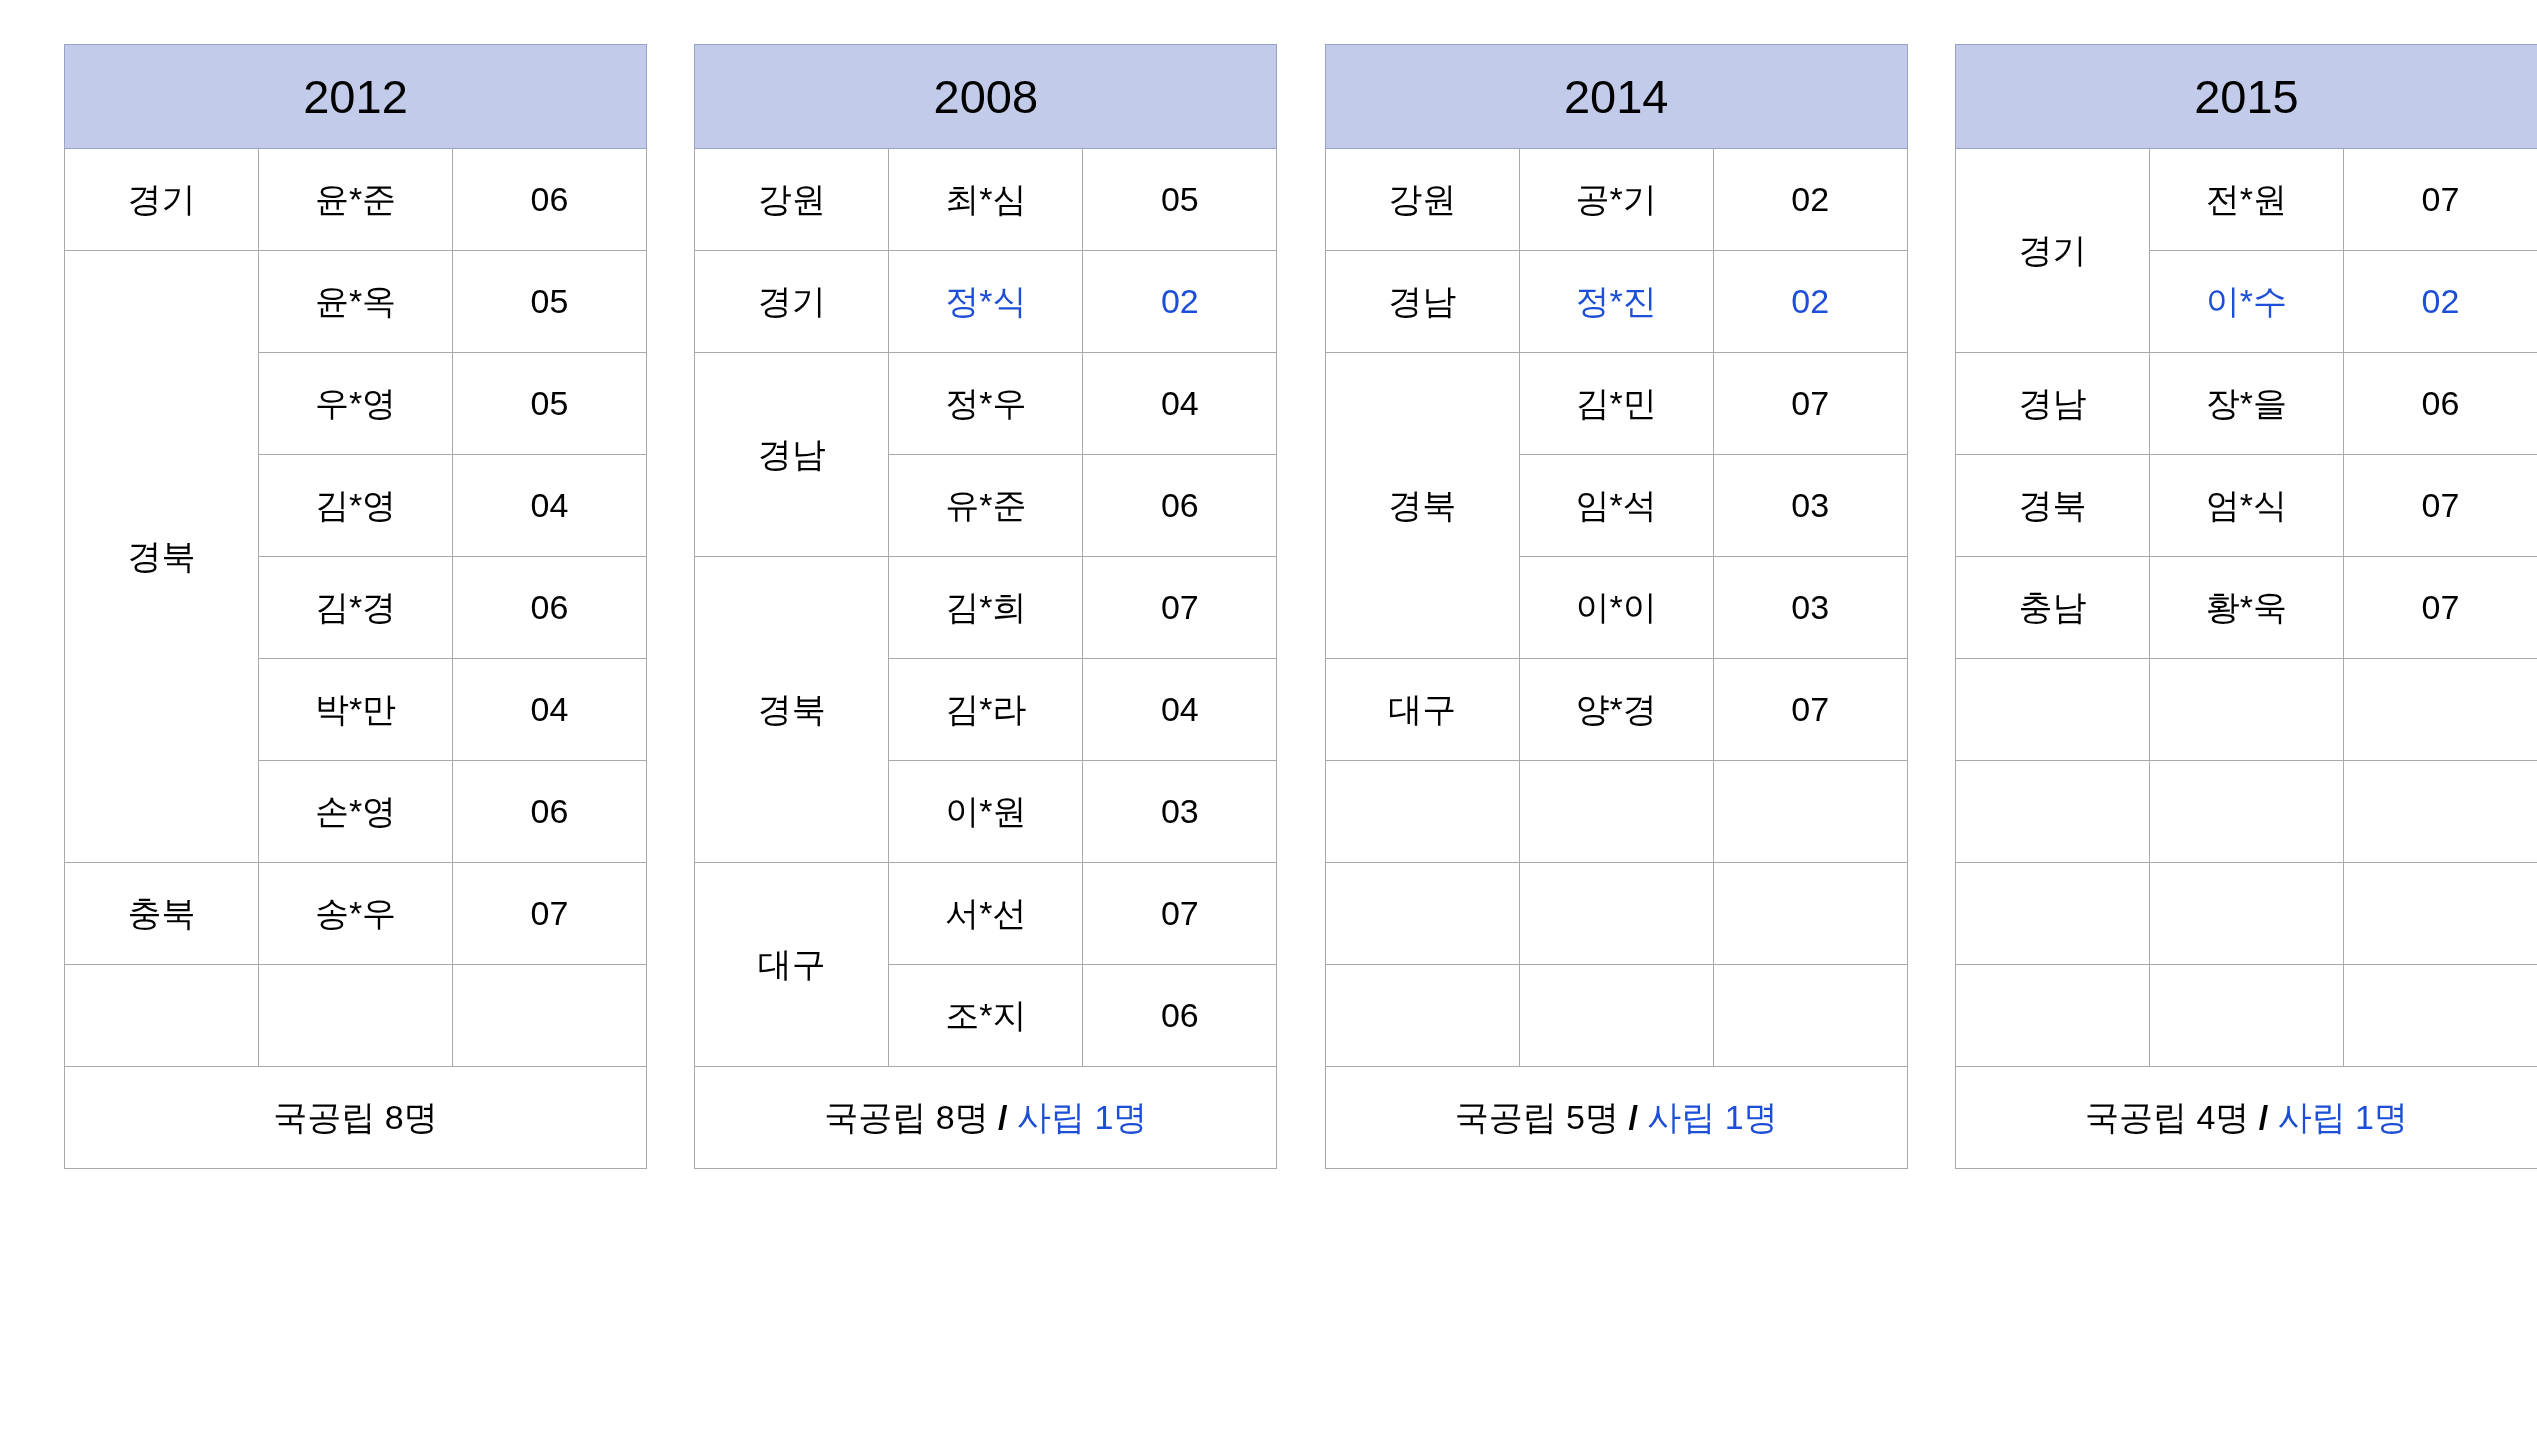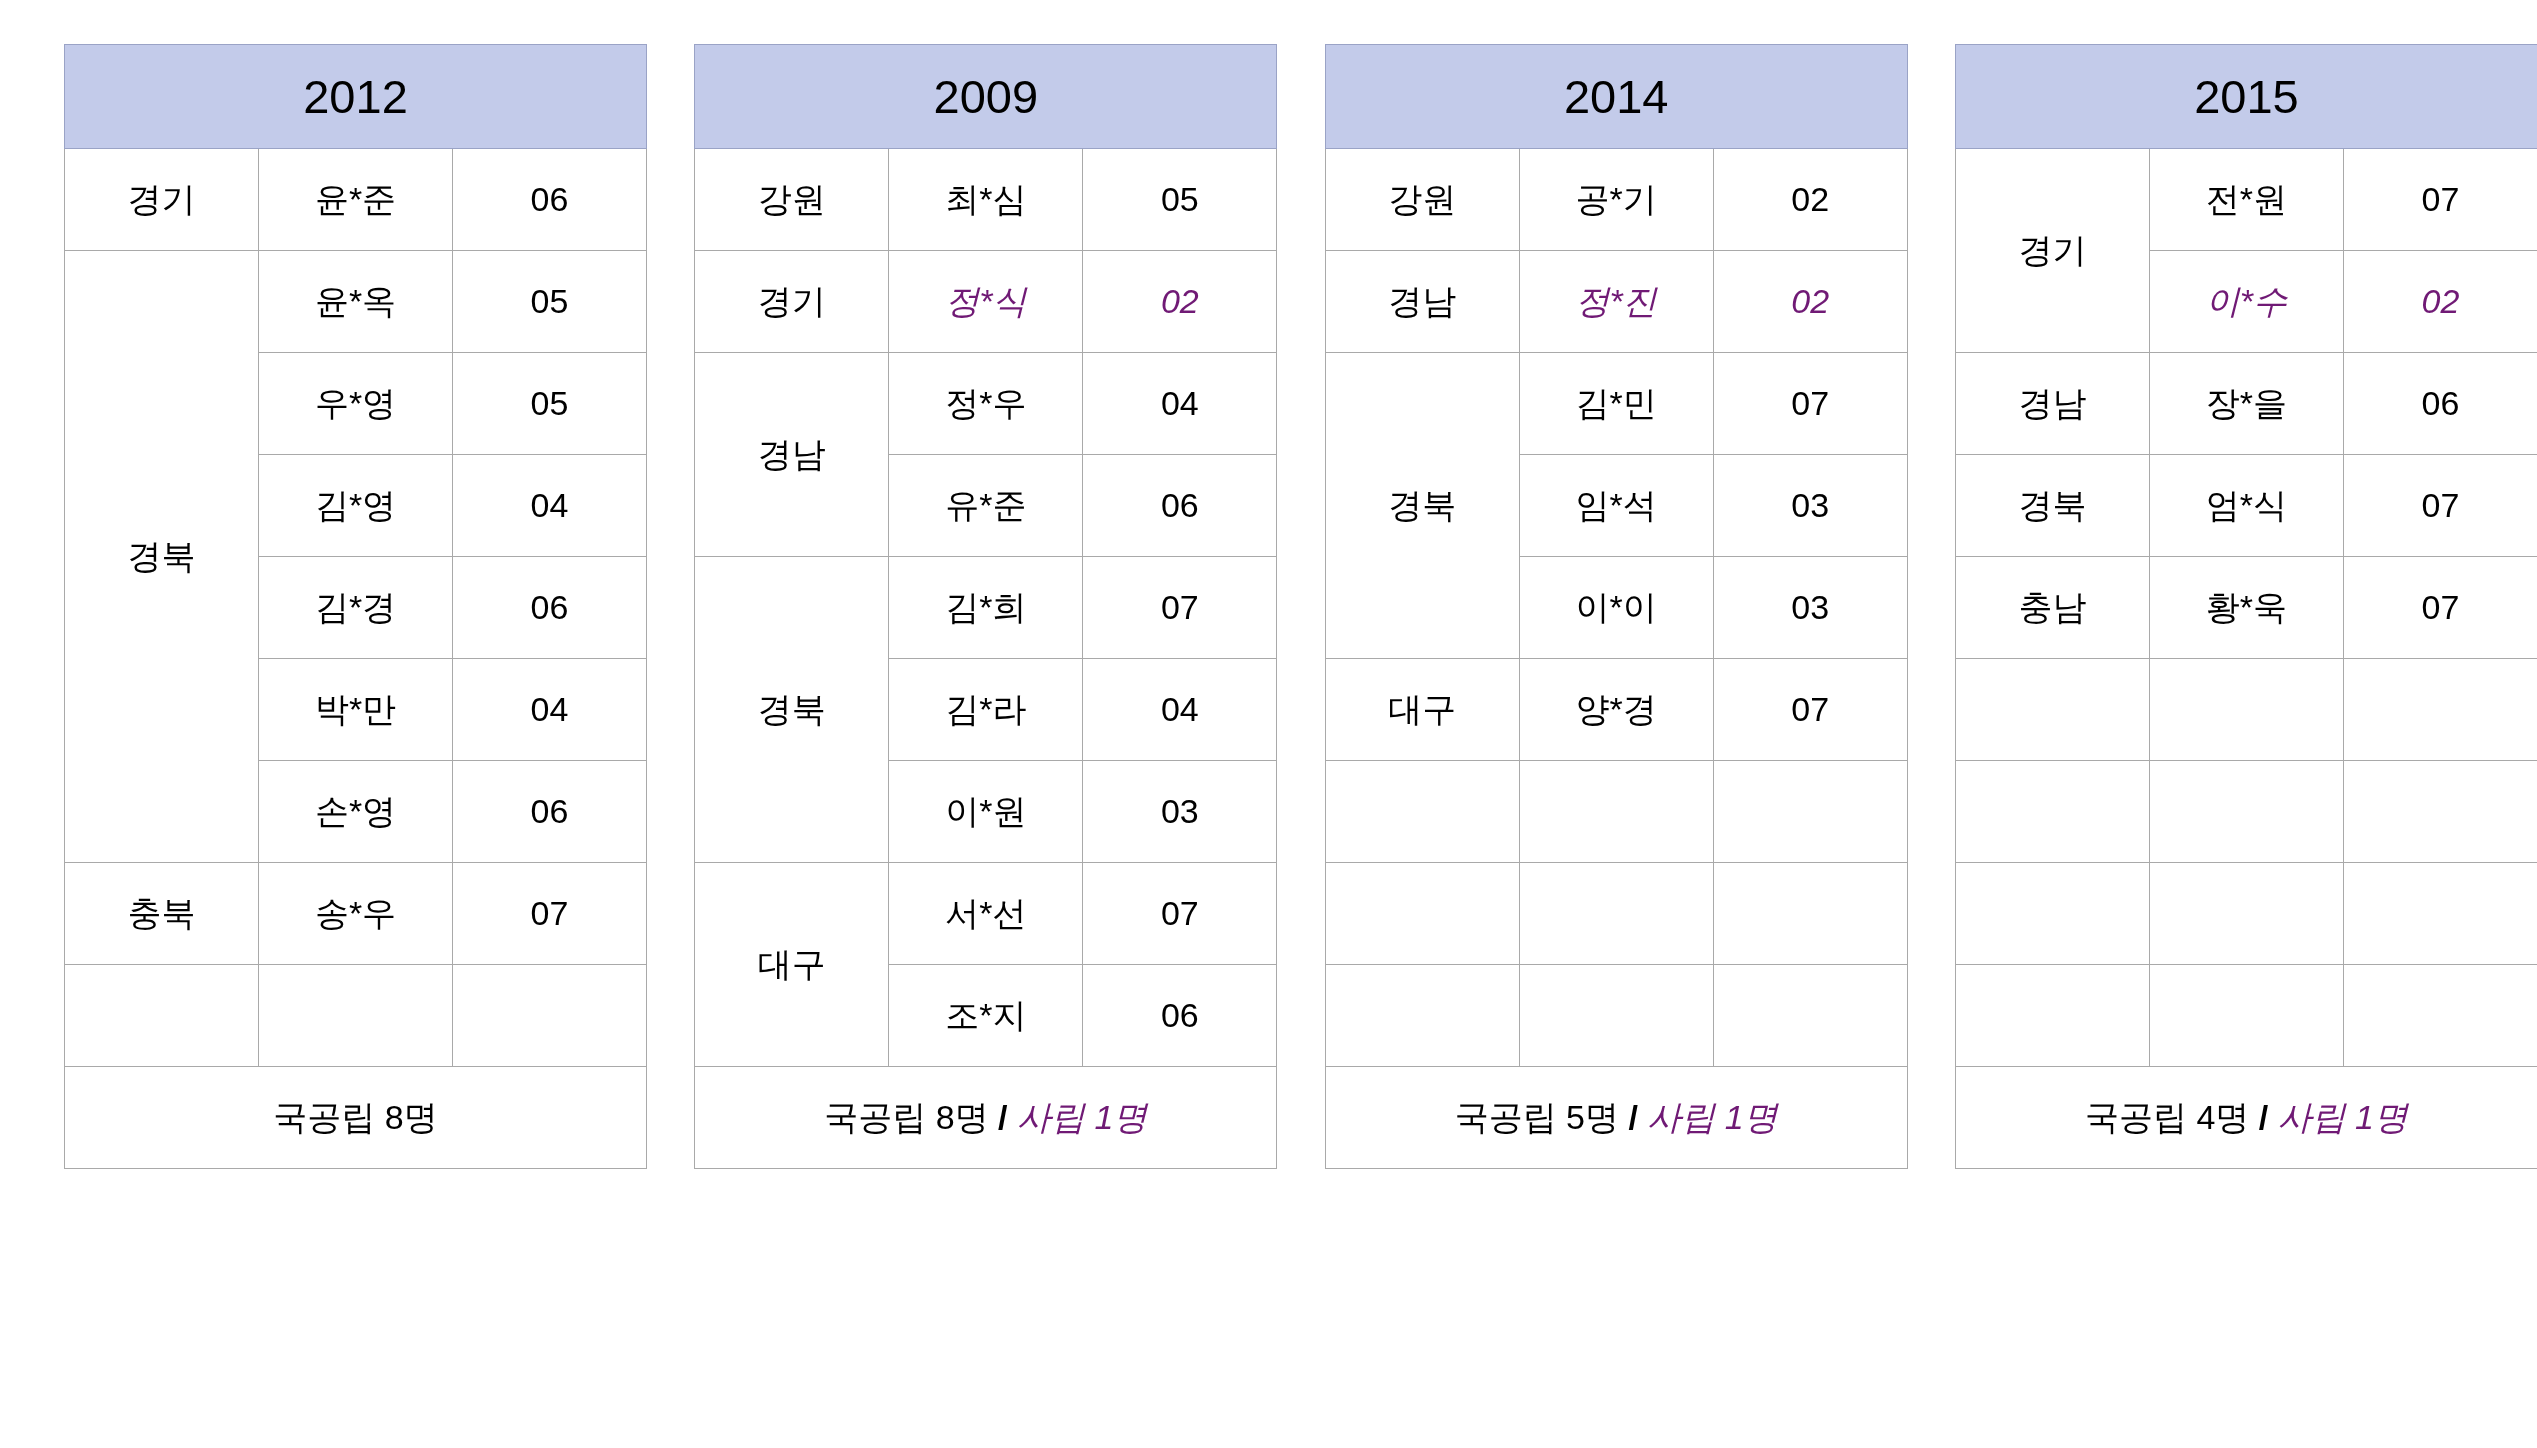--- a/index.html
+++ b/index.html
@@ -68,21 +68,21 @@
   td.region { width: 147px; margin-left: 45px; }
   td.name   { width: 289px; }
   td.num    { width: 146px; }
   td.blank  { height: 102px; }
   td.footer {
     height: 103px;
     font-size: 36px;
     font-weight: 700;
     margin-left: 8px;
   }
-  .private { color: #701a75; font-style: italic; }
+  .private { color: #1d4ed8; }
   .sep { font-weight: 700; }
 </style>
 </head>
 <body>
 
 <div class="page">
 
 
   <div class="tables" id="tables-container">
       <table class="year-table">
@@ -133,21 +133,21 @@
             <td class="num blank">&nbsp;</td>
           </tr>
           <tr>
             <td class="footer" colspan="3"><span>국공립 8명</span></td>
           </tr>
         </tbody>
       </table>
       <table class="year-table">
         <thead>
           <tr>
-            <th class="year-head" colspan="3">2009</th>
+            <th class="year-head" colspan="3">2008</th>
           </tr>
         </thead>
         <tbody>
           <tr>
             <td class="region">강원</td>
             <td class="name">최*심</td>
             <td class="num">05</td>
           </tr>
           <tr>
             <td class="region">경기</td>

